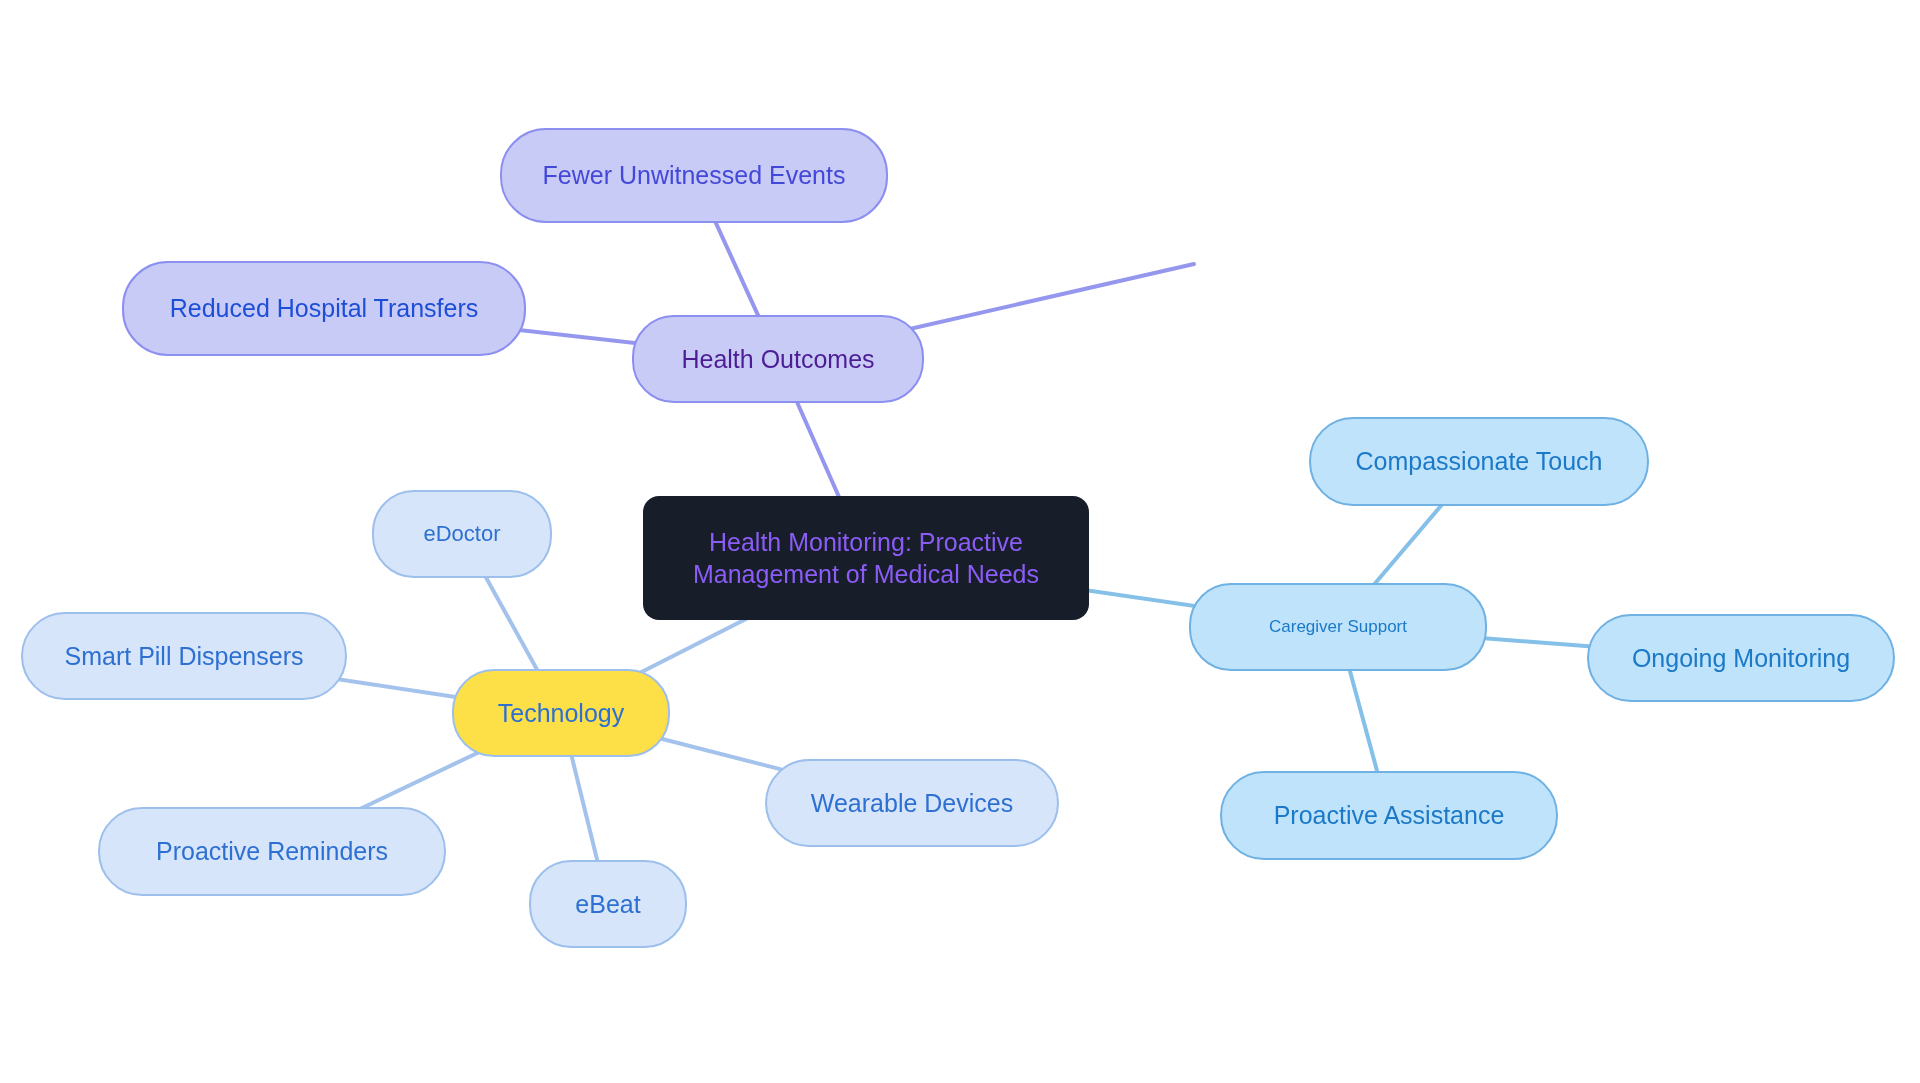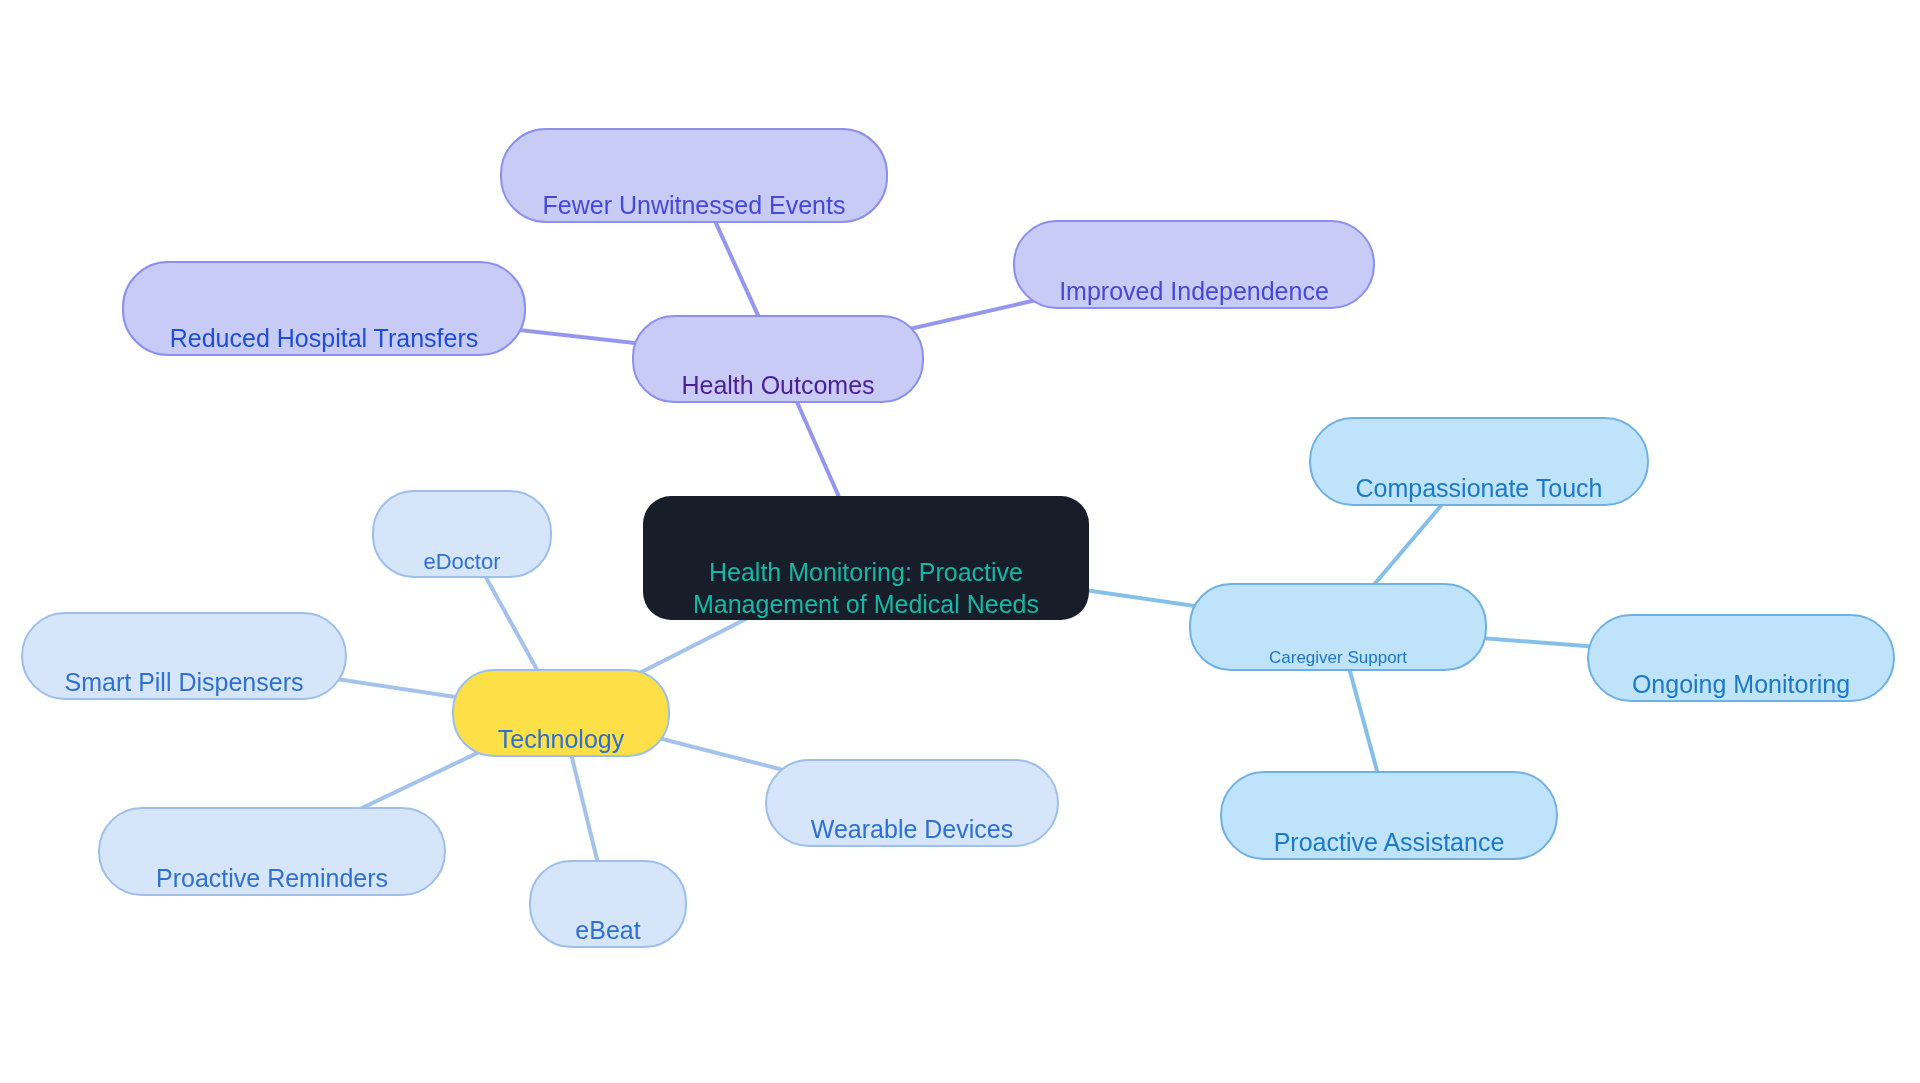--- a/index.html
+++ b/index.html
@@ -24,21 +24,21 @@
     left: 0;
     top: 0;
     width: 1920px;
     height: 1083px;
     display: block;
   }
   .node {
     position: absolute;
     box-sizing: border-box;
     display: flex;
-    align-items: flex-end;
+    align-items: center;
     justify-content: center;
     text-align: center;
     border-style: solid;
     cursor: pointer;
     user-select: none;
     line-height: 1.28;
   }
   .node span {
     display: block;
     padding: 0 18px;
@@ -58,34 +58,31 @@
       <line x1="1338" y1="627" x2="1741" y2="658" stroke="#85c0e9" stroke-width="4" stroke-linecap="round"></line>
       <line x1="1338" y1="627" x2="1389" y2="815" stroke="#85c0e9" stroke-width="4" stroke-linecap="round"></line>
       <line x1="866" y1="558" x2="561" y2="713" stroke="#a3c2ec" stroke-width="4" stroke-linecap="round"></line>
       <line x1="561" y1="713" x2="462" y2="534" stroke="#a3c2ec" stroke-width="4" stroke-linecap="round"></line>
       <line x1="561" y1="713" x2="184" y2="656" stroke="#a3c2ec" stroke-width="4" stroke-linecap="round"></line>
       <line x1="561" y1="713" x2="272" y2="851" stroke="#a3c2ec" stroke-width="4" stroke-linecap="round"></line>
       <line x1="561" y1="713" x2="608" y2="904" stroke="#a3c2ec" stroke-width="4" stroke-linecap="round"></line>
       <line x1="561" y1="713" x2="912" y2="803" stroke="#a3c2ec" stroke-width="4" stroke-linecap="round"></line>
     </svg>
 
-<div class="node" style="left: 643px; top: 496px; width: 446px; height: 124px; background: rgb(23, 30, 42); border-color: rgb(23, 30, 42); border-width: 0px; border-radius: 28px; color: #14b8a6; font-size: 25px;">
+<div class="node" style="left: 643px; top: 496px; width: 446px; height: 124px; background: rgb(23, 30, 42); border-color: rgb(23, 30, 42); border-width: 0px; border-radius: 16px; color: #8b5cf6; font-size: 25px;">
       <span>Health Monitoring: Proactive Management of Medical Needs</span>
     </div>
     <div class="node" style="left: 632px; top: 315px; width: 292px; height: 88px; background: rgb(201, 203, 247); border-color: rgb(139, 143, 240); border-width: 2px; border-radius: 42px; color: #4c1d95; font-size: 25px;">
       <span>Health Outcomes</span>
     </div>
     <div class="node" style="left: 500px; top: 127.5px; width: 388px; height: 95px; background: rgb(201, 203, 247); border-color: rgb(139, 143, 240); border-width: 2px; border-radius: 46px; color: rgb(67, 72, 216); font-size: 25px;">
       <span>Fewer Unwitnessed Events</span>
     </div>
     <div class="node" style="left: 122px; top: 260.5px; width: 404px; height: 95px; background: rgb(201, 203, 247); border-color: rgb(139, 143, 240); border-width: 2px; border-radius: 46px; color: #1d4ed8; font-size: 25px;">
       <span>Reduced Hospital Transfers</span>
-    </div>
-    <div class="node" style="left: 1013px; top: 219.5px; width: 362px; height: 89px; background: rgb(201, 203, 247); border-color: rgb(139, 143, 240); border-width: 2px; border-radius: 44px; color: rgb(67, 72, 216); font-size: 25px;">
-      <span>Improved Independence</span>
     </div>
     <div class="node" style="left: 1189px; top: 583px; width: 298px; height: 88px; background: rgb(190, 227, 251); border-color: rgb(111, 177, 226); border-width: 2px; border-radius: 42px; color: rgb(27, 121, 200); font-size: 17px;">
       <span>Caregiver Support</span>
     </div>
     <div class="node" style="left: 1309px; top: 416.5px; width: 340px; height: 89px; background: rgb(190, 227, 251); border-color: rgb(111, 177, 226); border-width: 2px; border-radius: 44px; color: rgb(27, 121, 200); font-size: 25px;">
       <span>Compassionate Touch</span>
     </div>
     <div class="node" style="left: 1587px; top: 614px; width: 308px; height: 88px; background: rgb(190, 227, 251); border-color: rgb(111, 177, 226); border-width: 2px; border-radius: 44px; color: rgb(27, 121, 200); font-size: 25px;">
       <span>Ongoing Monitoring</span>
     </div>

